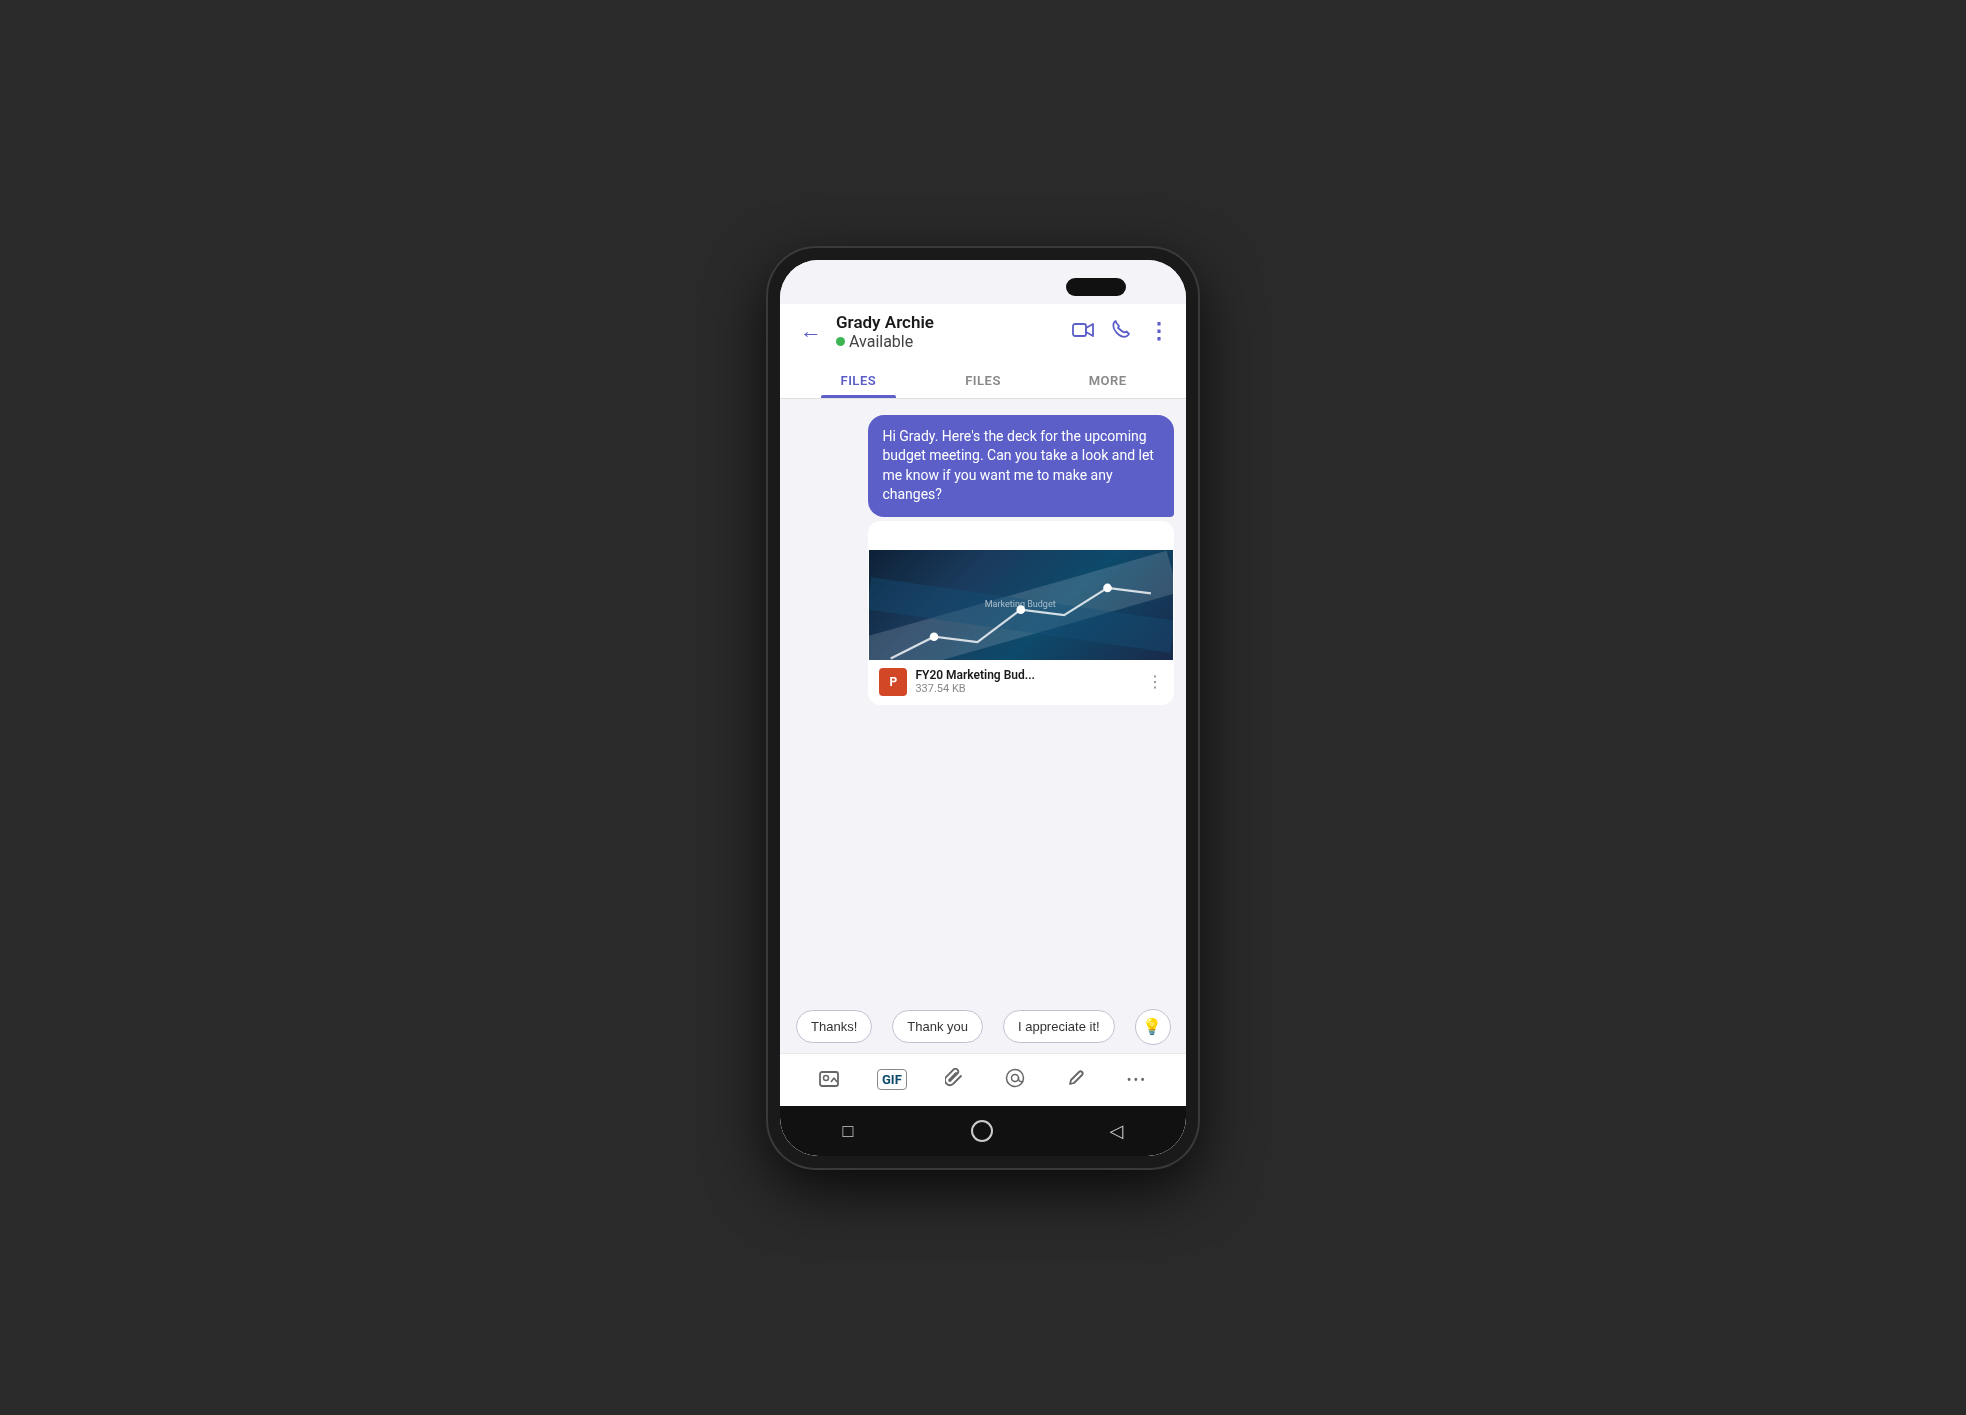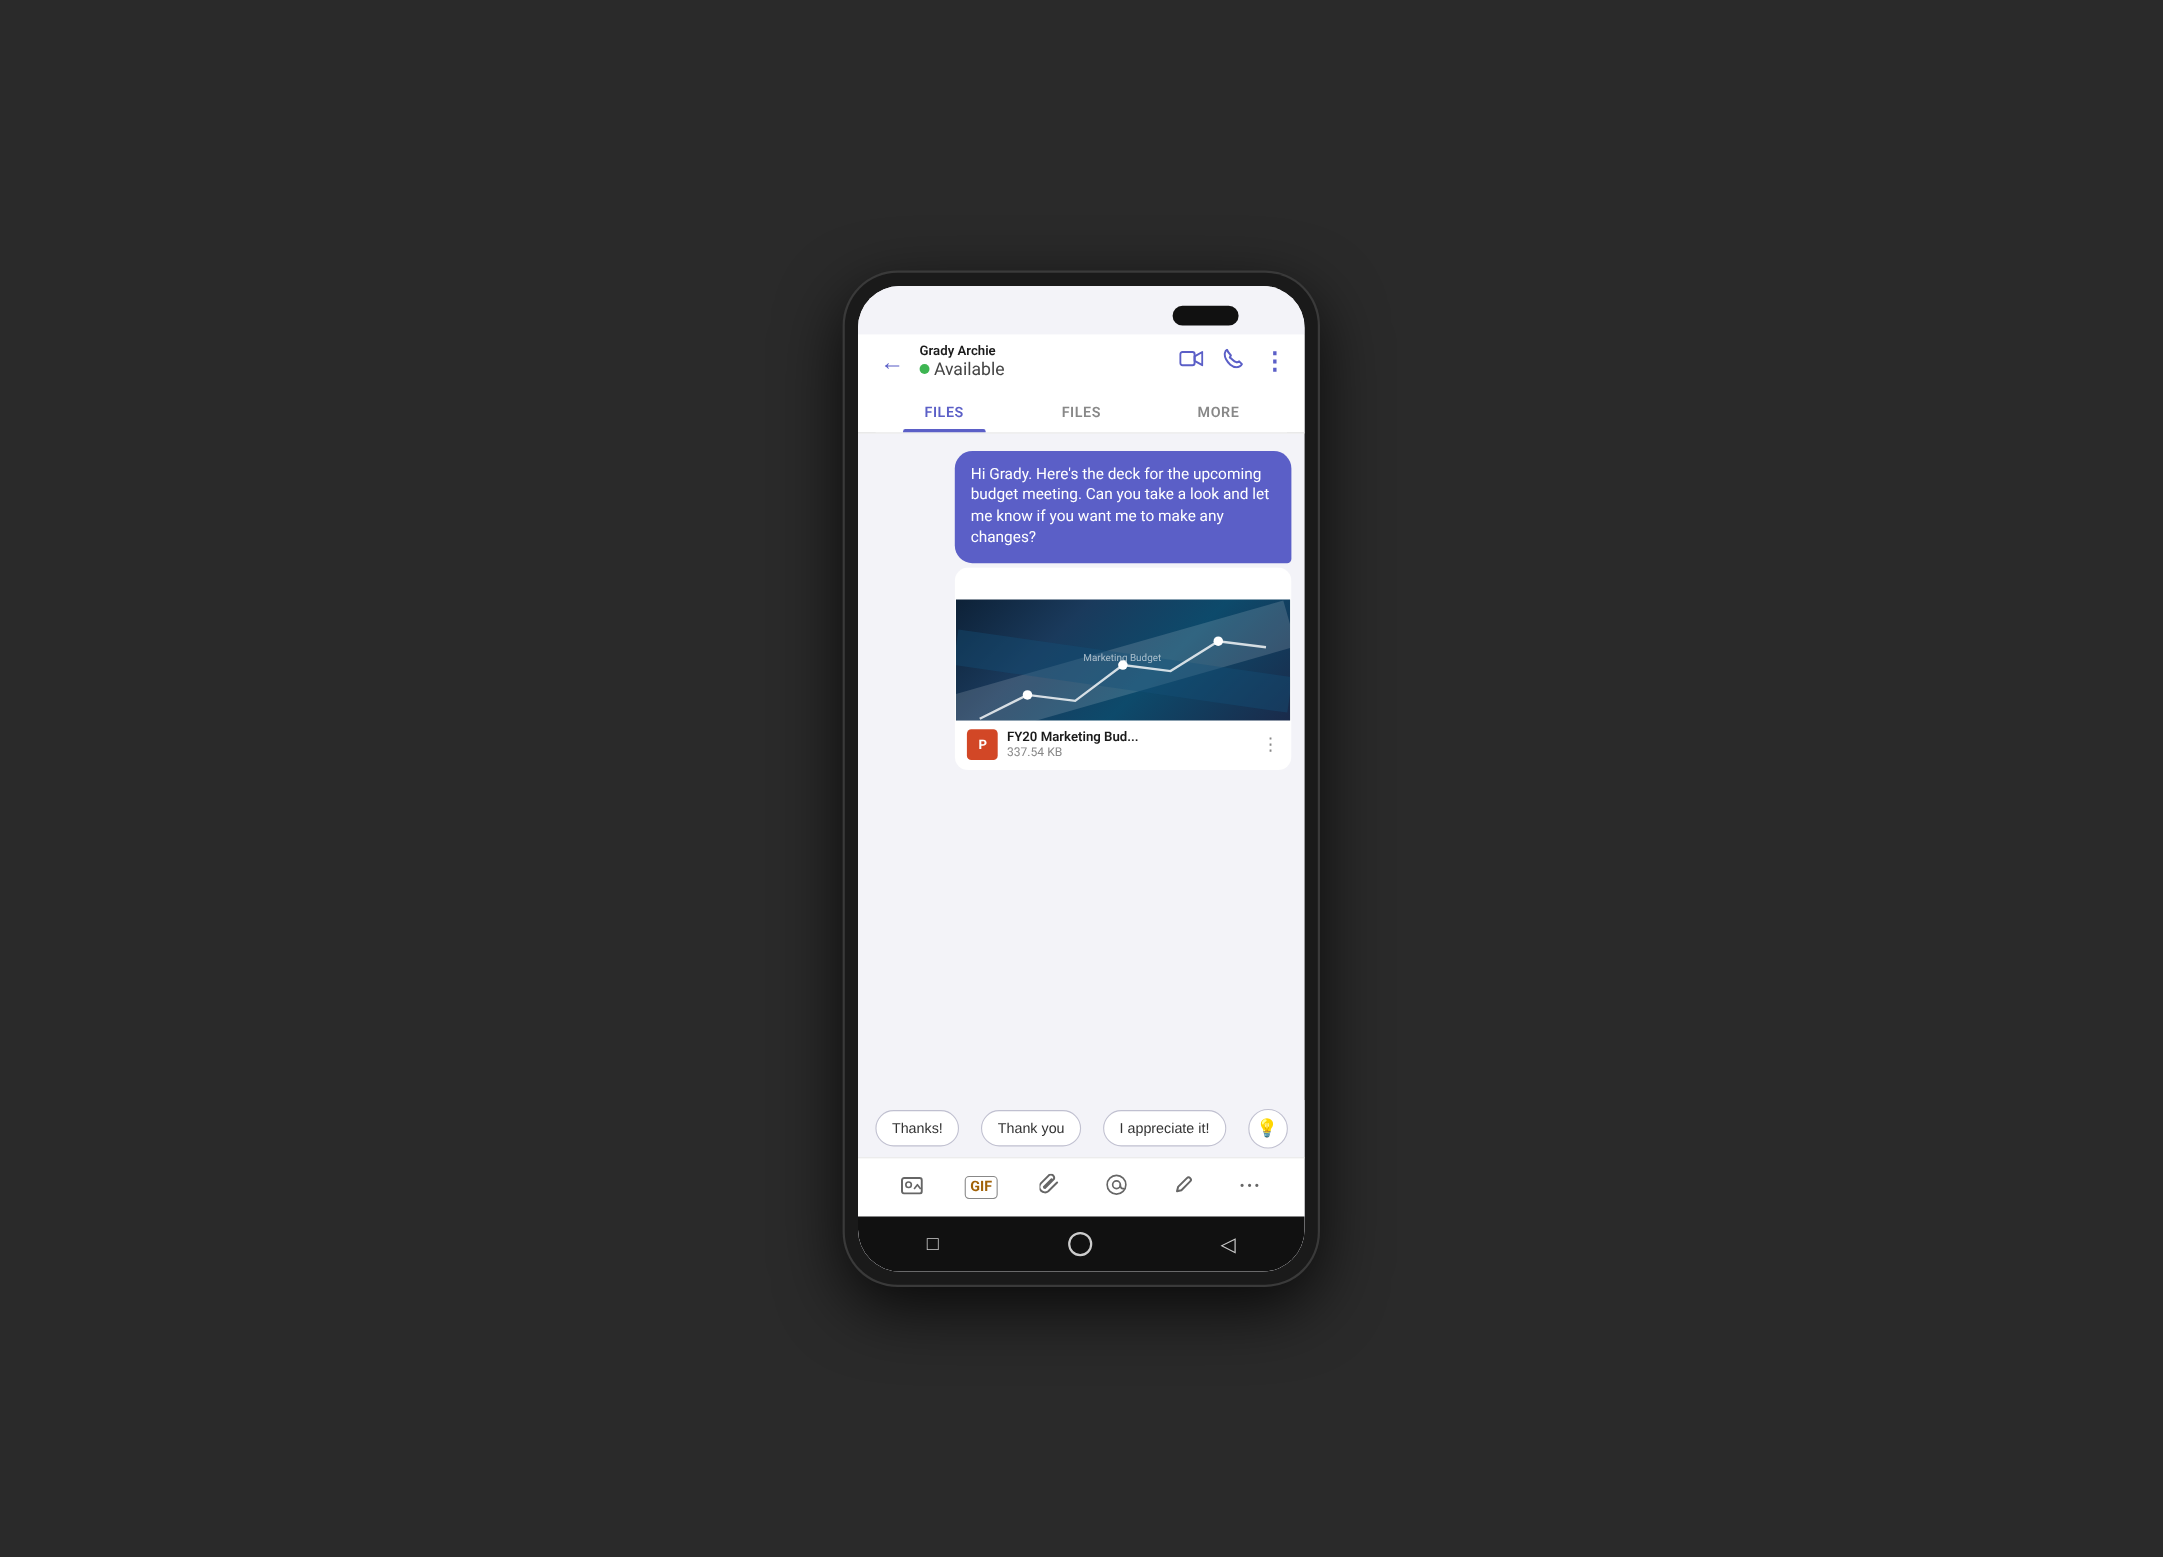--- a/index.html
+++ b/index.html
@@ -71,21 +71,21 @@
       cursor: pointer;
       margin-right: 10px;
       padding: 4px;
     }
 
     .contact-info {
       flex: 1;
     }
 
     .contact-name {
-      font-size: 12px;
+      font-size: 17px;
       font-weight: 600;
       color: #1a1a1a;
     }
 
     .contact-status {
       display: flex;
       align-items: center;
       gap: 4px;
       font-size: 16px;
       color: #444;
@@ -466,21 +466,21 @@
 
     <div class="input-area">
       <div class="toolbar-icons">
         <div class="toolbar-icon">
           <svg width="20" height="18" viewBox="0 0 20 18" fill="none">
             <rect x="1" y="3" width="18" height="14" rx="2" stroke="#666" stroke-width="1.8"></rect>
             <circle cx="7" cy="9" r="2.5" stroke="#666" stroke-width="1.5"></circle>
             <path d="M12 13l3-4 3 4" stroke="#666" stroke-width="1.5" stroke-linejoin="round"></path>
           </svg>
         </div>
-        <div class="toolbar-icon" style="font-size:13px; font-weight:bold; color:#a16207; border:1.5px solid #888; border-radius:4px; padding:2px 4px;">GIF</div>
+        <div class="toolbar-icon" style="font-size:13px; font-weight:bold; color:#0c4a6e; border:1.5px solid #888; border-radius:4px; padding:2px 4px;">GIF</div>
         <div class="toolbar-icon">
           <svg width="18" height="20" viewBox="0 0 18 20" fill="none">
             <path d="M16 8L8 16a5 5 0 01-7-7l8-8a3 3 0 014 4l-8 8a1 1 0 01-1-1l7-7" stroke="#666" stroke-width="1.8" stroke-linecap="round"></path>
           </svg>
         </div>
         <div class="toolbar-icon">
           <svg width="20" height="20" viewBox="0 0 20 20" fill="none">
             <circle cx="10" cy="10" r="8.5" stroke="#666" stroke-width="1.5"></circle>
             <circle cx="10" cy="10" r="3.5" stroke="#666" stroke-width="1.5"></circle>
             <path d="M13.5 10c0 2.5 1 4 3 3.5" stroke="#666" stroke-width="1.5" stroke-linecap="round"></path>

